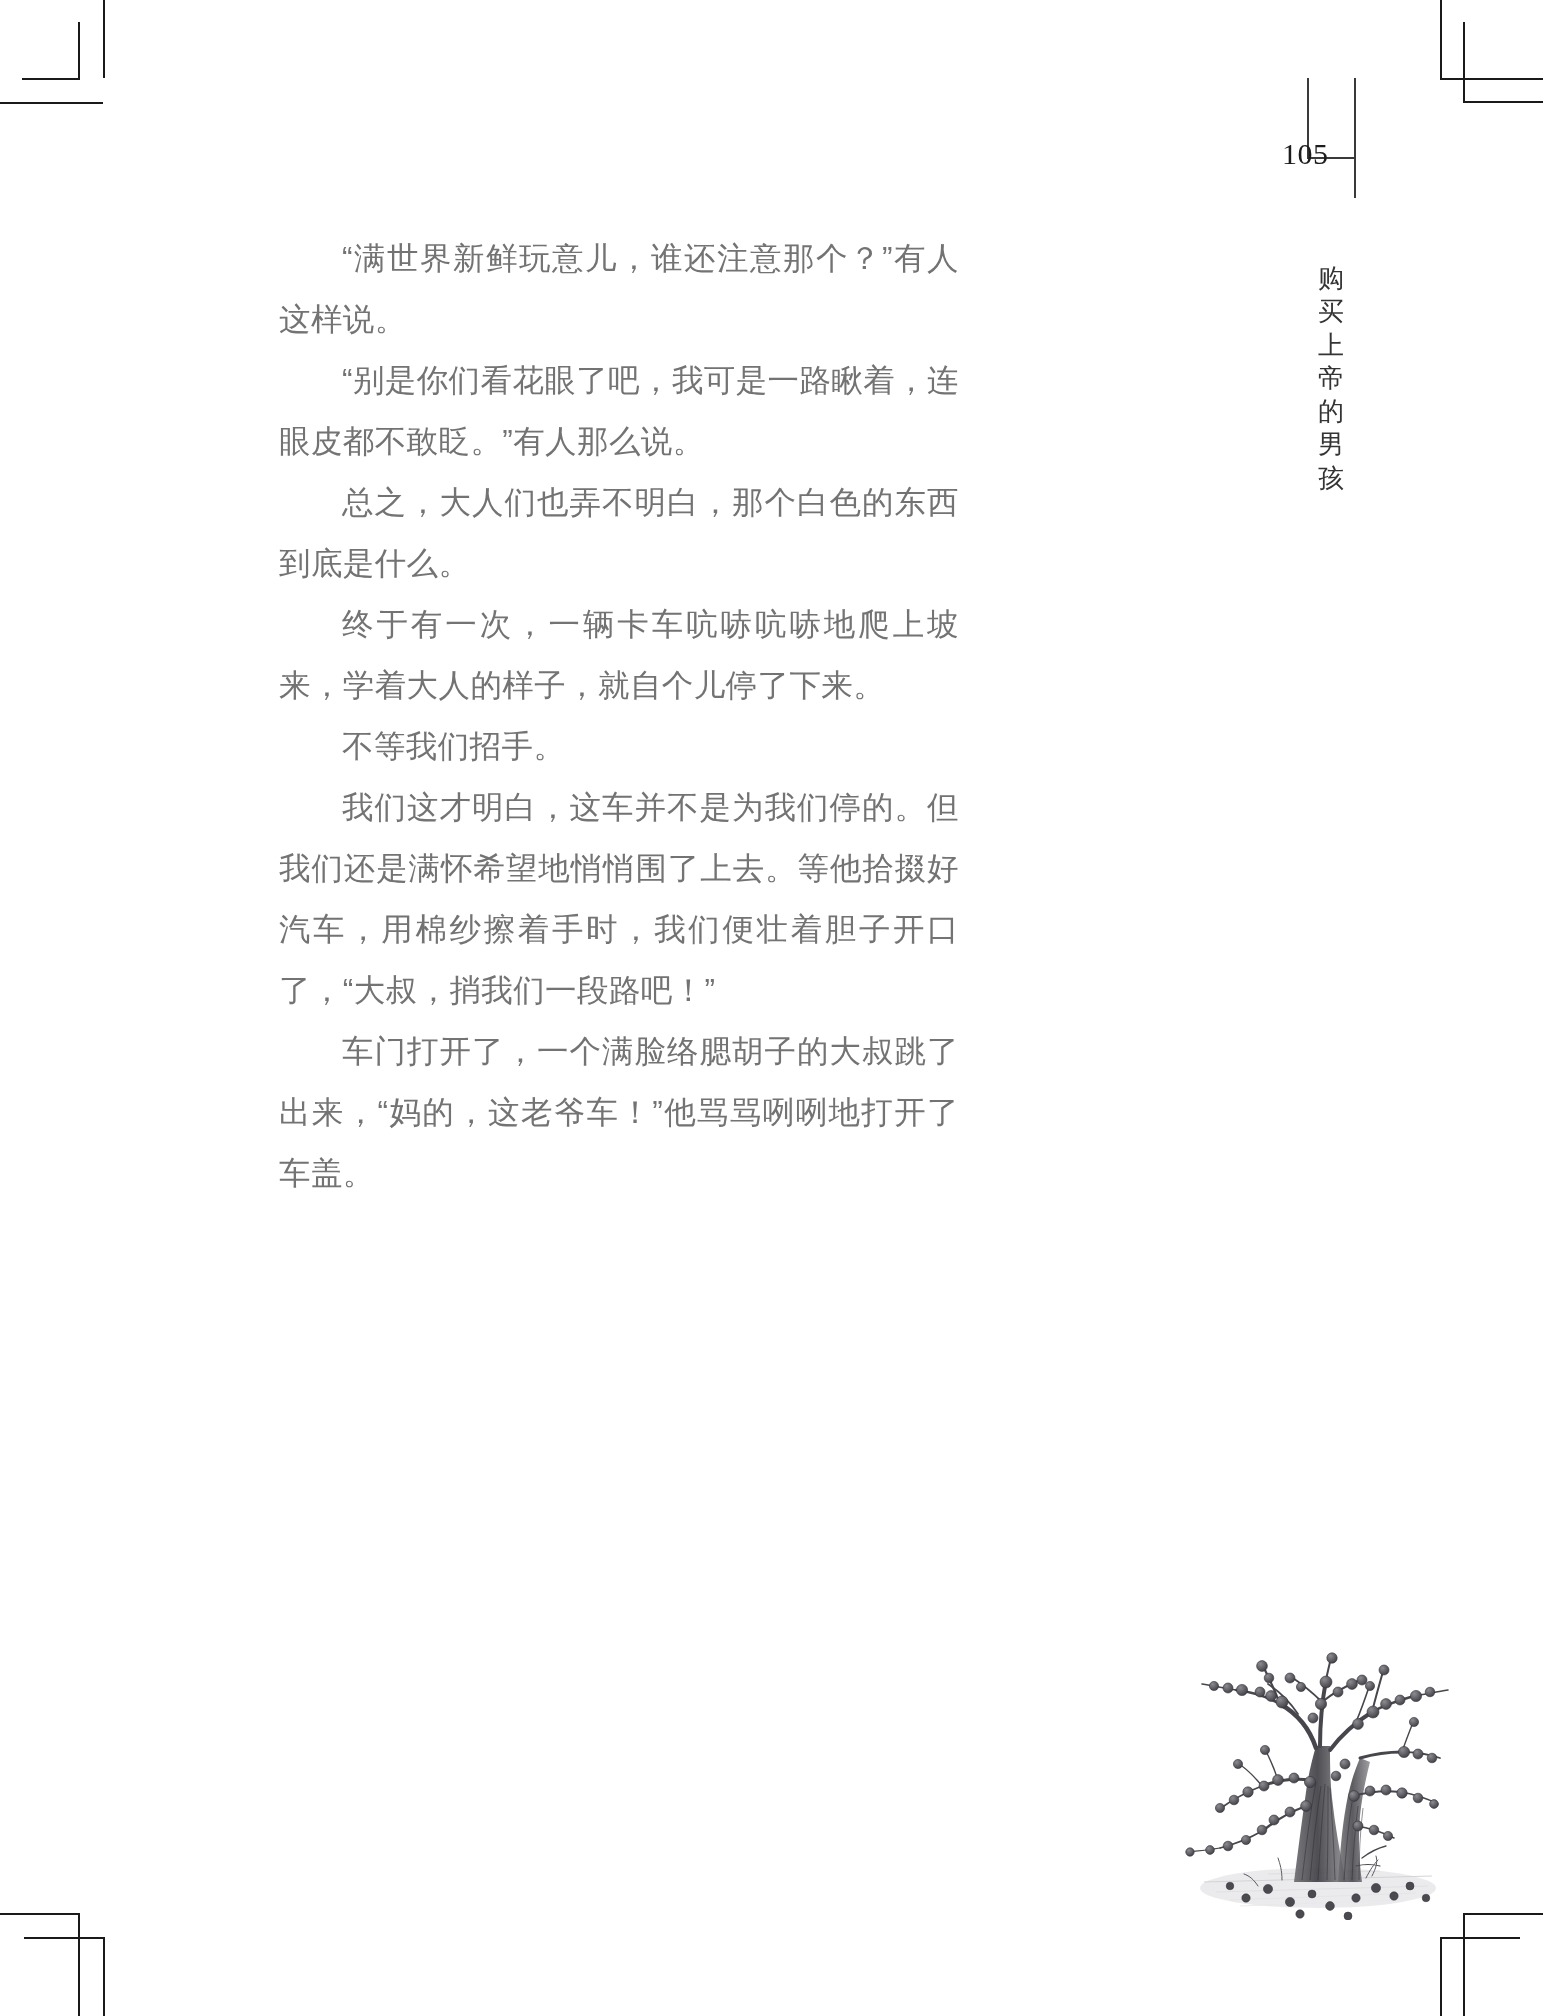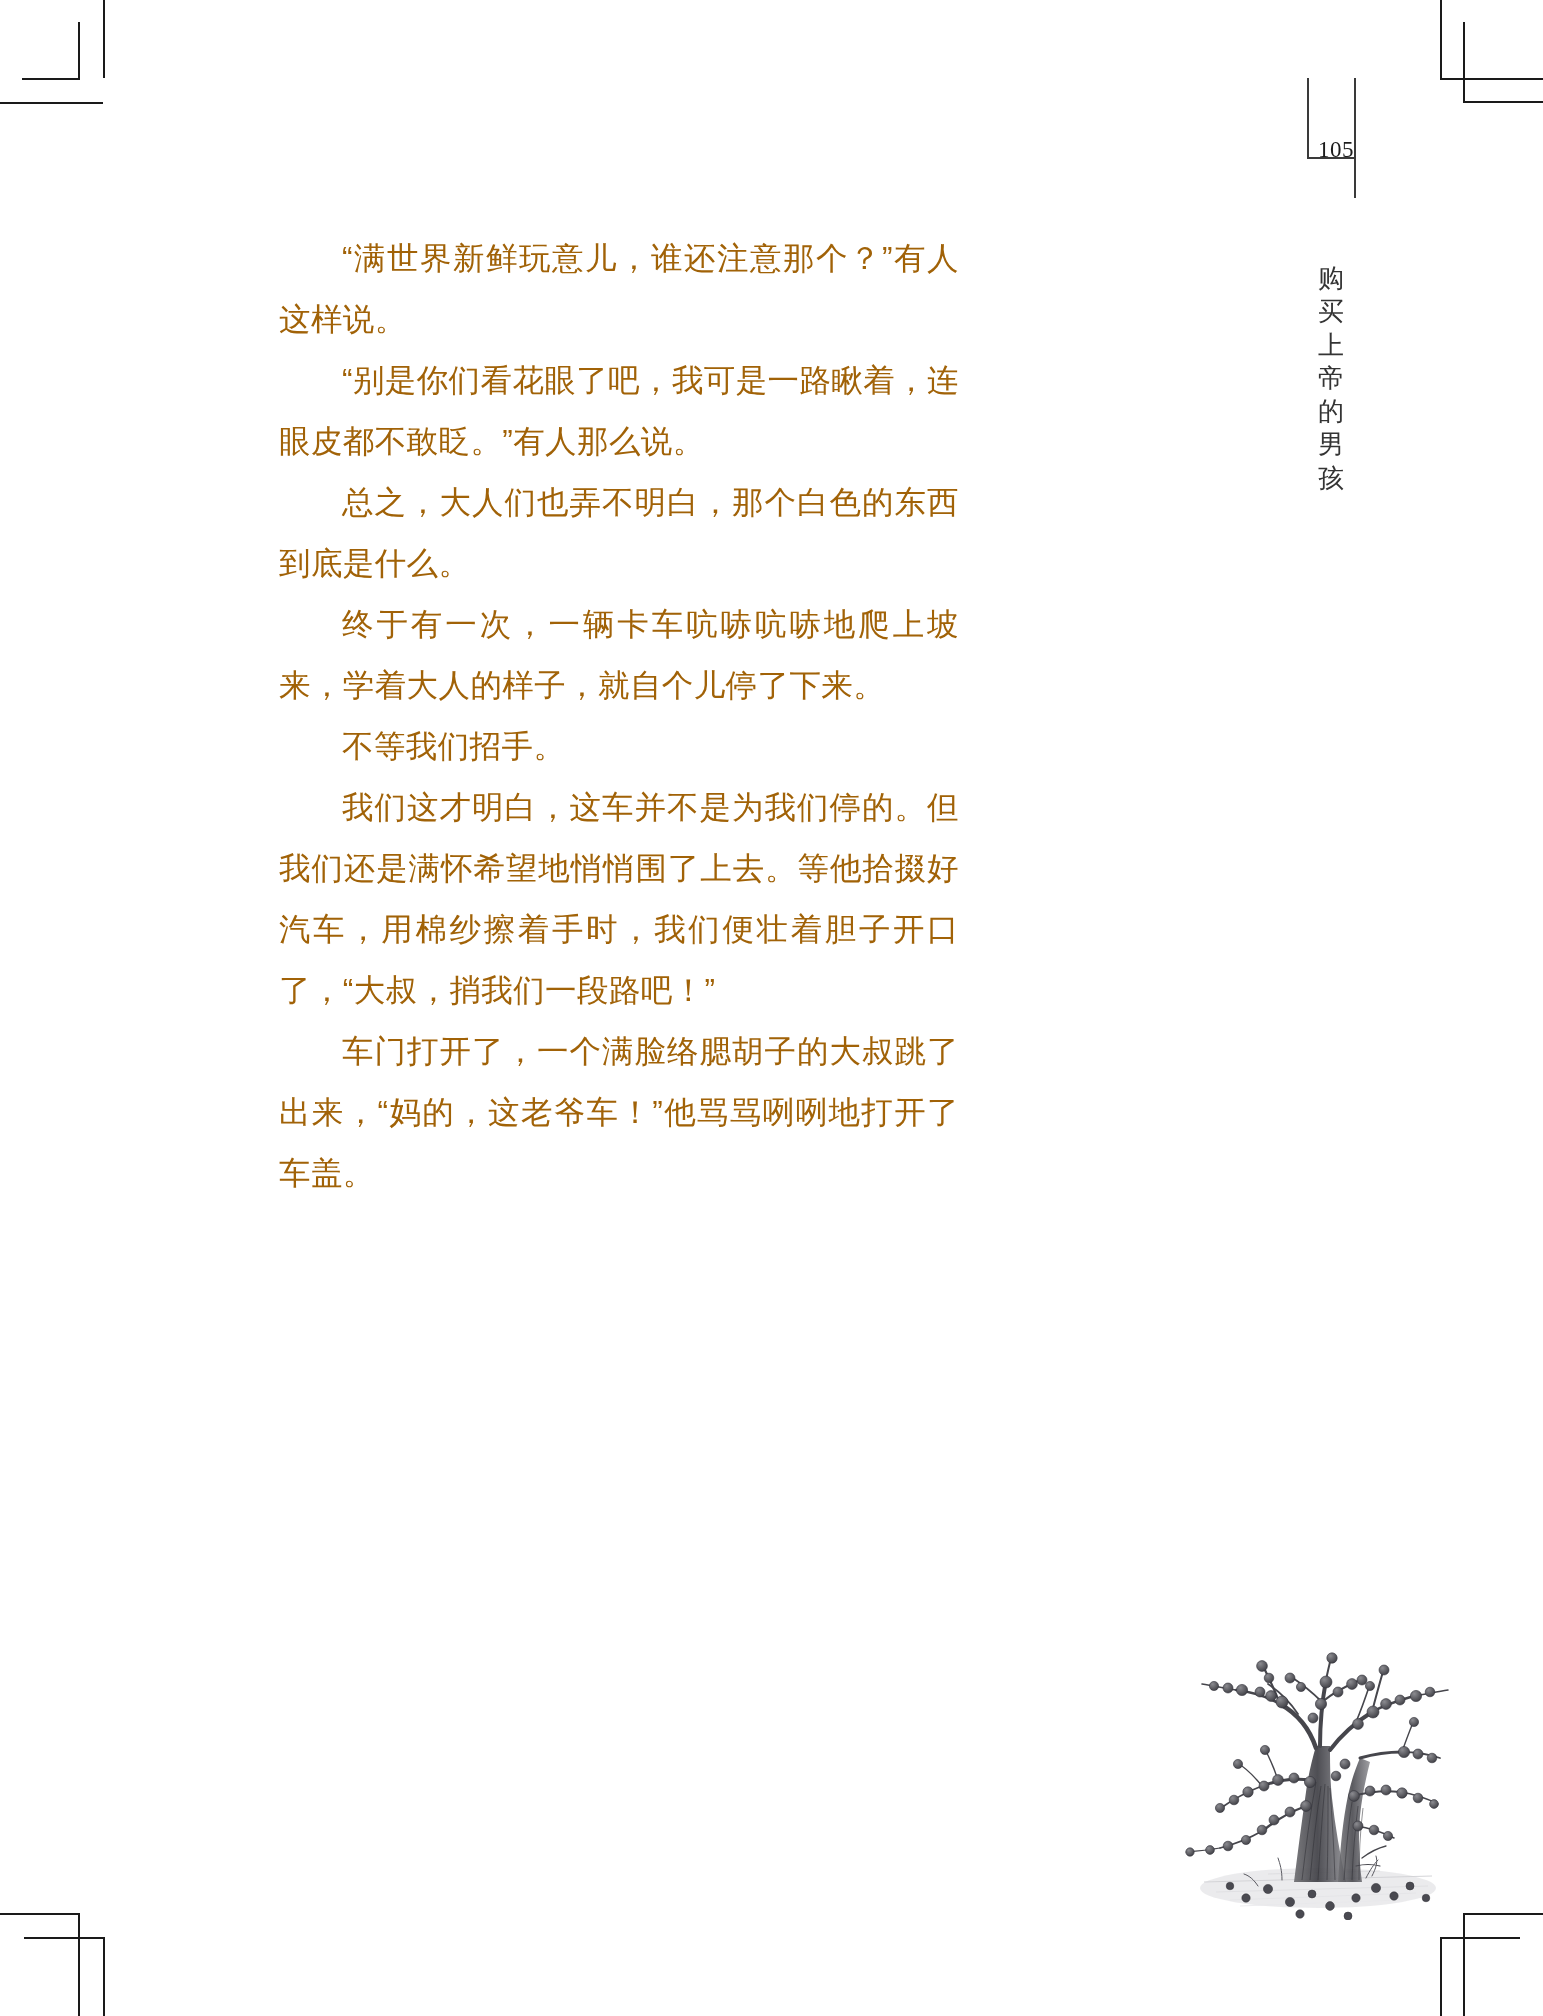--- a/index.html
+++ b/index.html
@@ -27,23 +27,22 @@
   .mark.h { height: 2px; }
   .mark.v { width: 2px; }
   .mark.thin { background: #3a3a3a; }
 
   
   #page-number {
     position: absolute;
     left: 1282px;
     top: 137px;
     width: 72px;
-    text-align: right;
     font-family: "Liberation Serif", "DejaVu Serif", serif;
-    font-size: 23px;
+    font-size: 30px;
     color: #1c1c1c;
     letter-spacing: 0.5px;
   }
 
   
   #running-head {
     position: absolute;
     left: 1314px;
     top: 262px;
     width: 34px;
@@ -60,21 +59,21 @@
   
   #body-text {
     position: absolute;
     left: 279px;
     top: 228px;
     width: 680px;
   }
   .para {
     font-size: 31.5px;
     line-height: 61px;
-    color: #a16207;
+    color: #737373;
     text-align: justify;
     text-justify: inter-character;
     text-indent: 2em;
     margin: 0;
     letter-spacing: 0.4px;
     font-weight: 400;
   }
 
   
   #tree-illustration {

